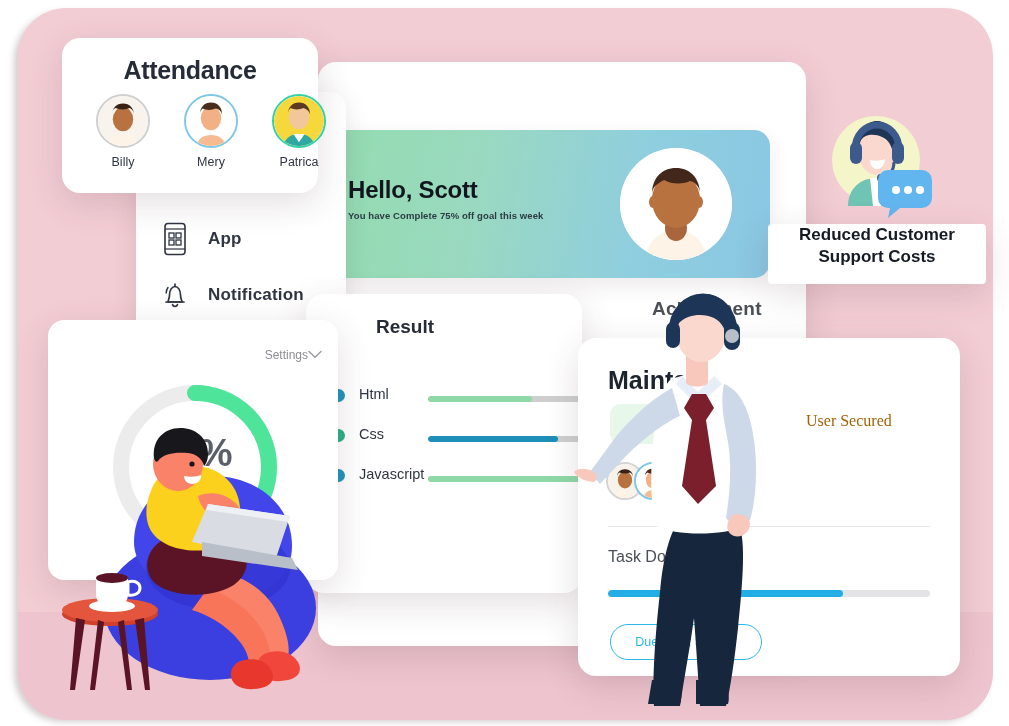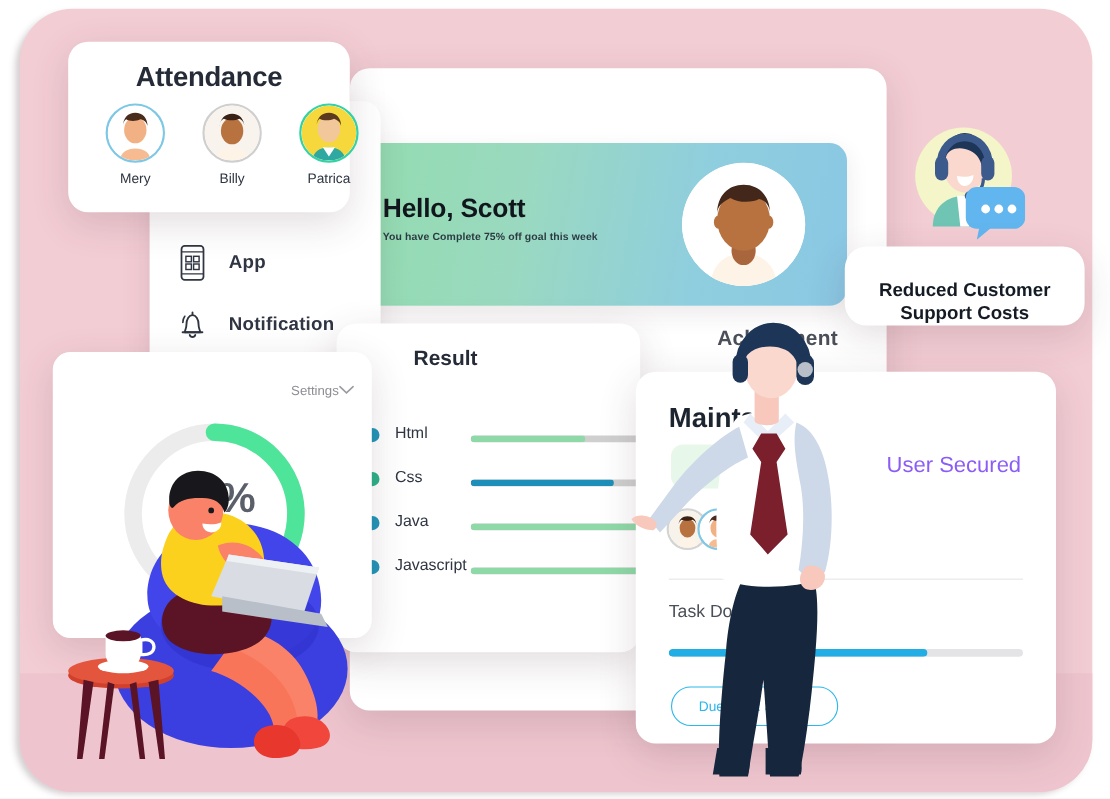--- a/index.html
+++ b/index.html
@@ -200,22 +200,23 @@
     font-size: 25px; font-weight: 800; color: #1c2430;
   }
   #badge-completed {
     position: absolute; left: 32px; top: 66px;
     padding: 11px 26px; border-radius: 11px;
     background: #e7f7ea; color: #5cba72;
     font-size: 16px; font-weight: 500;
   }
   #user-secured {
     position: absolute; left: 228px; top: 74px;
-    font-size: 20px; color: #8b5cf6; font-weight: 500;
+    font-size: 16px; color: #a16207; font-weight: 500;
     white-space: nowrap;
+    font-family: Liberation Serif, serif;
   }
   #avatar-stack {
     position: absolute; left: 28px; top: 124px;
     display: flex;
   }
   .stack-av {
     width: 38px; height: 38px; border-radius: 50%;
     border: 2px solid #d4d4d4; background: #fff;
     margin-right: -10px; overflow: hidden; position: relative;
   }
@@ -252,23 +253,23 @@
     font-family: "Liberation Sans", sans-serif;
   }
 
   
   #support-icon {
     position: absolute; left: 824px; top: 108px;
     width: 108px; height: 110px;
   }
   #support-callout {
     left: 768px; top: 224px;
-    width: 218px; height: 72px;
-    border-radius: 20px;
-    display: flex; align-items: flex-end; justify-content: center;
+    width: 218px; height: 60px;
+    border-radius: 4px;
+    display: flex; align-items: flex-start; justify-content: center;
   }
   #support-text {
     text-align: center;
     font-size: 17px; font-weight: 800; color: #151b24;
     line-height: 1.28;
   }
 
   
   .illus { position: absolute; }
   #illus-laptop { left: 58px; top: 392px; width: 300px; height: 300px; }
@@ -338,27 +339,20 @@
           <span class="res-lbl">Html</span>
           <span class="res-track">
             <span class="res-fill" style="background: rgb(143, 217, 168); width: 58%;"></span>
           </span>
         </div>
         <div class="res-row">
           <span class="res-dot" style="background: rgb(43, 177, 137);"></span>
           <span class="res-lbl">Css</span>
           <span class="res-track">
             <span class="res-fill" style="background: rgb(29, 143, 184); width: 72%;"></span>
-          </span>
-        </div>
-        <div class="res-row">
-          <span class="res-dot" style="background: rgb(33, 149, 184);"></span>
-          <span class="res-lbl">Java</span>
-          <span class="res-track">
-            <span class="res-fill" style="background: rgb(143, 217, 168); width: 88%;"></span>
           </span>
         </div>
         <div class="res-row">
           <span class="res-dot" style="background: rgb(33, 149, 184);"></span>
           <span class="res-lbl">Javascript</span>
           <span class="res-track">
             <span class="res-fill" style="background: rgb(143, 217, 168); width: 100%;"></span>
           </span>
         </div>
       </div>
@@ -430,36 +424,36 @@
       </svg>
       <div id="ring-pct">75%</div>
       <div id="ring-cap">Upload</div>
     </div>
   </div>
 
   <div class="card" id="attendance-card">
     <div id="attendance-title">Attendance</div>
     <div class="att-row" id="attendance-row">
         <div class="att-person">
+          <div class="att-ring "><svg viewBox="0 0 54 54" width="50" height="50">
+              <circle cx="27" cy="27" r="27" fill="#f8f3ec"></circle>
+              <ellipse cx="27" cy="25" rx="11" ry="13" fill="#b8723f"></ellipse>
+              <path d="M15 21c0-8 5-13 12-13s12 5 12 13c0-4-2-7-5-8-4 2-11 2-15 0-3 1-4 4-4 8z" fill="#3a2116"></path>
+              <path d="M11 54c0-8 7-13 16-13s16 5 16 13z" fill="#fdf4e7"></path>
+            </svg></div>
+          <div class="att-name">Billy</div>
+        </div>
+        <div class="att-person">
           <div class="att-ring blue"><svg viewBox="0 0 54 54" width="50" height="50">
               <circle cx="27" cy="27" r="27" fill="#ffffff"></circle>
               <ellipse cx="27" cy="24" rx="11" ry="13" fill="#f2b184"></ellipse>
               <path d="M15 20c0-8 5-13 12-13s12 5 12 13c-1-4-4-6-7-6.5-4 2-11 2-14 0-2 1.5-3 3.5-3 6.5z" fill="#4a2c1c"></path>
               <path d="M12 54c0-8 7-12 15-12s15 4 15 12z" fill="#f7bb92"></path>
             </svg></div>
           <div class="att-name">Mery</div>
-        </div>
-        <div class="att-person">
-          <div class="att-ring "><svg viewBox="0 0 54 54" width="50" height="50">
-              <circle cx="27" cy="27" r="27" fill="#f8f3ec"></circle>
-              <ellipse cx="27" cy="25" rx="11" ry="13" fill="#b8723f"></ellipse>
-              <path d="M15 21c0-8 5-13 12-13s12 5 12 13c0-4-2-7-5-8-4 2-11 2-15 0-3 1-4 4-4 8z" fill="#3a2116"></path>
-              <path d="M11 54c0-8 7-13 16-13s16 5 16 13z" fill="#fdf4e7"></path>
-            </svg></div>
-          <div class="att-name">Billy</div>
         </div>
         <div class="att-person">
           <div class="att-ring teal"><svg viewBox="0 0 54 54" width="50" height="50">
               <circle cx="27" cy="27" r="27" fill="#f7d83c"></circle>
               <ellipse cx="27" cy="23" rx="11" ry="13" fill="#f2c79a"></ellipse>
               <path d="M15 20c0-8 5-13 12-13s12 5 12 13c-1-4-4-6-7-7-4 2-11 2-14 0-2 1.5-3 4-3 7z" fill="#5b3a1f"></path>
               <path d="M11 54c0-8 7-13 16-13s16 5 16 13z" fill="#2ea8a0"></path>
               <path d="M21 41h12l-6 9z" fill="#ffffff"></path>
             </svg></div>
           <div class="att-name">Patrica</div>

